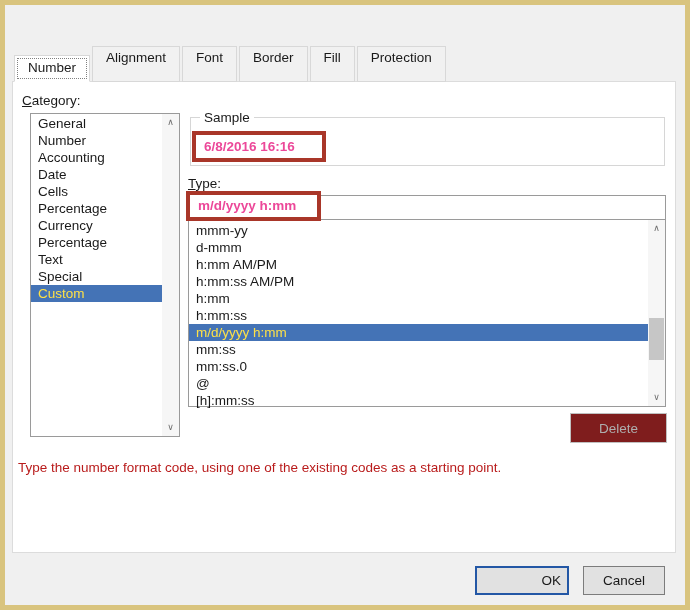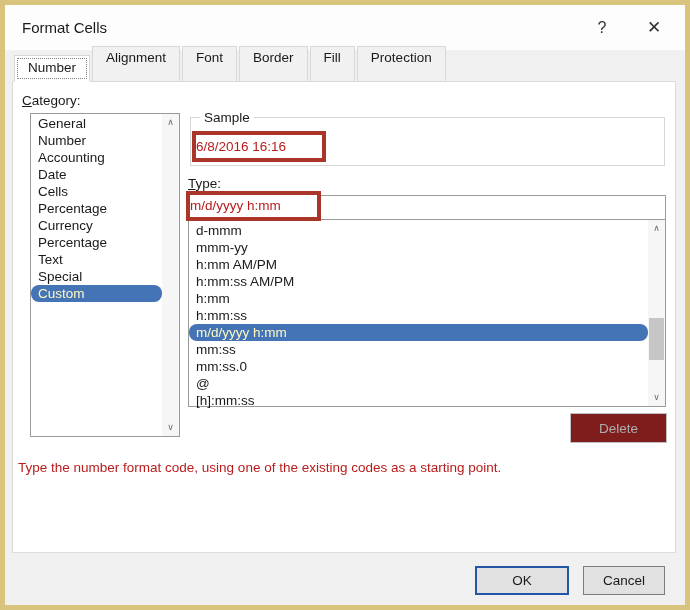--- a/index.html
+++ b/index.html
@@ -37,38 +37,38 @@
 
   .field-label { position:absolute; font-size:13.5px; color:#1a1a1a; z-index:2; }
   u { text-decoration:underline; }
 
   
   .cat-list { position:absolute; left:25px; top:108px; width:150px; height:324px;
               background:#fff; border:1px solid #9a9a9a; box-sizing:border-box; z-index:2; }
   .list-items { margin-right:17px; padding-top:1px; }
   .li { height:17px; line-height:17px; font-size:13.5px; padding-left:7px; color:#1a1a1a;
         white-space:nowrap; overflow:hidden; }
-  .li.selected { background:var(--selection,#4473b6); color:#fef9c3;border-radius:8px; }
+  .li.selected { background:var(--selection,#4473b6); color:#fde047; }
 
   .scrollbar { position:absolute; top:0; right:0; bottom:0; width:17px; background:#f6f6f6; }
   .sb-arrow { position:absolute; left:0; width:17px; height:17px; line-height:17px;
               text-align:center; font-size:9px; color:#6e6e6e; }
   .sb-up { top:0; } .sb-down { bottom:0; }
   .sb-thumb { position:absolute; left:1px; width:15px; background:#c6c6c6; }
 
   
   .sample-group { position:absolute; left:185px; top:105px; width:475px; height:56px;
                   margin:0; padding:0; border:1px solid #d6d6d6; box-sizing:border-box; z-index:2; }
   .sample-group legend { font-size:13.5px; color:#1a1a1a; margin-left:9px; padding:0 4px; }
   .highlight { position:absolute; box-sizing:border-box; border:4px solid var(--annotation,#a93629);
                background:#fff; z-index:4; }
   .sample-highlight { left:187px; top:126px; width:134px; height:31px; }
   .sample-highlight span, .type-highlight span {
-      display:block; line-height:23px; font-size:13.5px; color:#b91c1c;
-      white-space:nowrap; }
+      display:block; line-height:23px; padding-left:8px; font-size:13.5px; color:#ec4899;
+      white-space:nowrap;font-weight:bold; }
   .type-highlight span { line-height:22px; }
 
   
   .type-input { position:absolute; left:183px; top:190px; width:478px; height:25px;
                 background:#fff; border:1px solid #9a9a9a; box-sizing:border-box; z-index:2; }
   .type-highlight { left:181px; top:186px; width:135px; height:30px; }
 
   .type-list { position:absolute; left:183px; top:214px; width:478px; height:188px;
                background:#fff; border:1px solid #9a9a9a; box-sizing:border-box; z-index:2; }
   .type-list .list-items { padding-top:2px; }
@@ -77,35 +77,30 @@
   .btn { position:absolute; box-sizing:border-box; font-size:13.5px;
          font-family:"Liberation Sans", sans-serif; text-align:center; }
   .delete-btn { left:565px; top:408px; width:97px; height:30px; background:#7f1d1d;
                 border:1px solid #c0c0c0; color:#aeaeae; z-index:2; }
   .hint { position:absolute; left:13px; top:455px; width:645px; font-size:13.5px;
           color:#b91c1c; z-index:2; }
 
   
   .footer { position:absolute; left:0; right:0; bottom:0; height:52px; background:#f0f0f0; }
   .ok-btn { left:470px; top:13px; width:94px; height:29px; position:absolute;
-            background:#e1e1e1; border:2px solid var(--ok_border,#2357a5); color:#1a1a1a; }
+            background:#e1e1e1; border:2px solid var(--ok_border,#2357a5); color:#1a1a1a;text-align:right; }
   .cancel-btn { left:578px; top:13px; width:82px; height:29px; position:absolute;
                 background:#e1e1e1; border:1px solid #7c7c7c; color:#1a1a1a; }
 </style>
 </head>
 <body>
 
 <div class="frame">
   <div class="dialog">
 
-    <div class="titlebar">
-      <span class="title">Format Cells</span>
-      <span class="cap-btn help-btn">?</span>
-      <span class="cap-btn close-btn">✕</span>
-    </div>
 
     <div class="tabstrip">
       <div class="tab active"><span>Number</span></div>
       <div class="tab"><span>Alignment</span></div>
       <div class="tab"><span>Font</span></div>
       <div class="tab"><span>Border</span></div>
       <div class="tab"><span>Fill</span></div>
       <div class="tab"><span>Protection</span></div>
     </div>
 
@@ -142,22 +137,22 @@
 
     <div class="field-label" style="left:183px; top:171px;"><u>T</u>ype:</div>
 
     <div class="type-input"></div>
     <div class="highlight type-highlight">
       <span>m/d/yyyy h:mm</span>
     </div>
 
     <div class="type-list">
       <div class="list-items">
+        <div class="li">mmm-yy</div>
         <div class="li">d-mmm</div>
-        <div class="li">mmm-yy</div>
         <div class="li">h:mm AM/PM</div>
         <div class="li">h:mm:ss AM/PM</div>
         <div class="li">h:mm</div>
         <div class="li">h:mm:ss</div>
         <div class="li selected">m/d/yyyy h:mm</div>
         <div class="li">mm:ss</div>
         <div class="li">mm:ss.0</div>
         <div class="li">@</div>
         <div class="li">[h]:mm:ss</div>
       </div>

